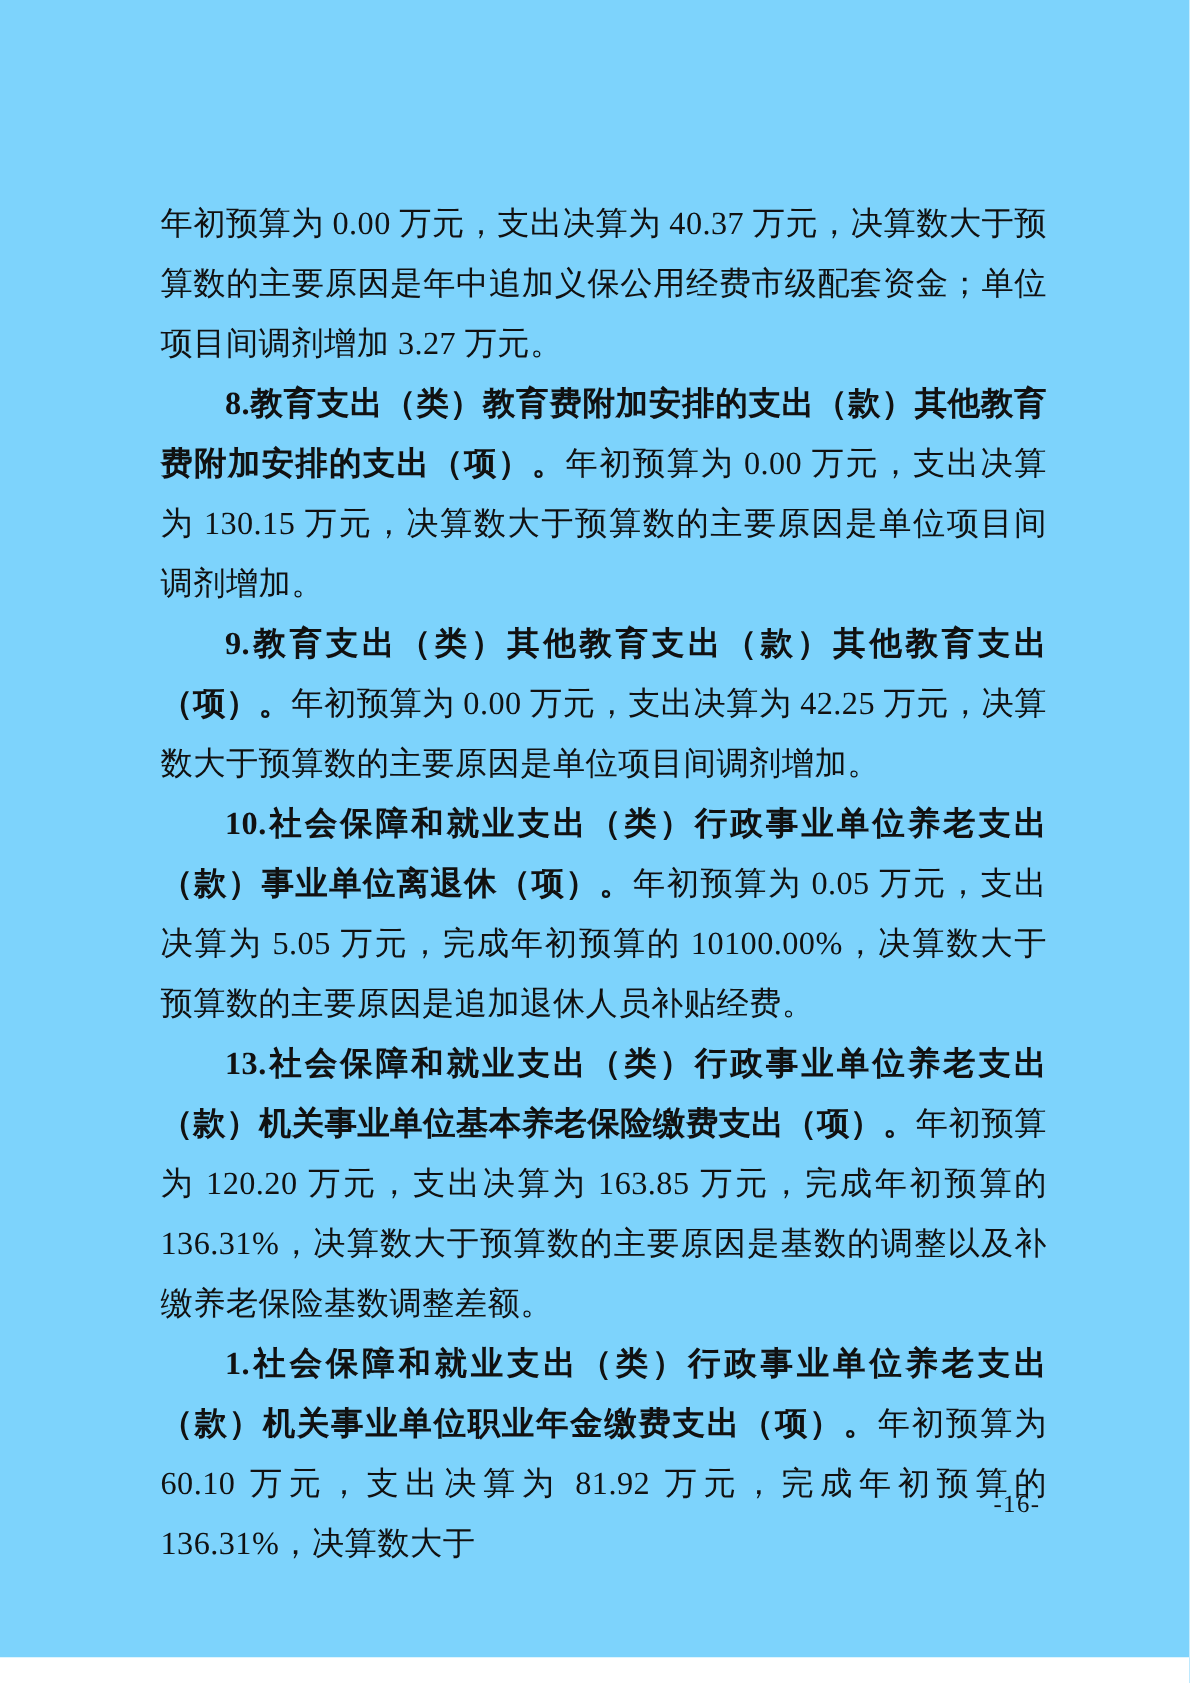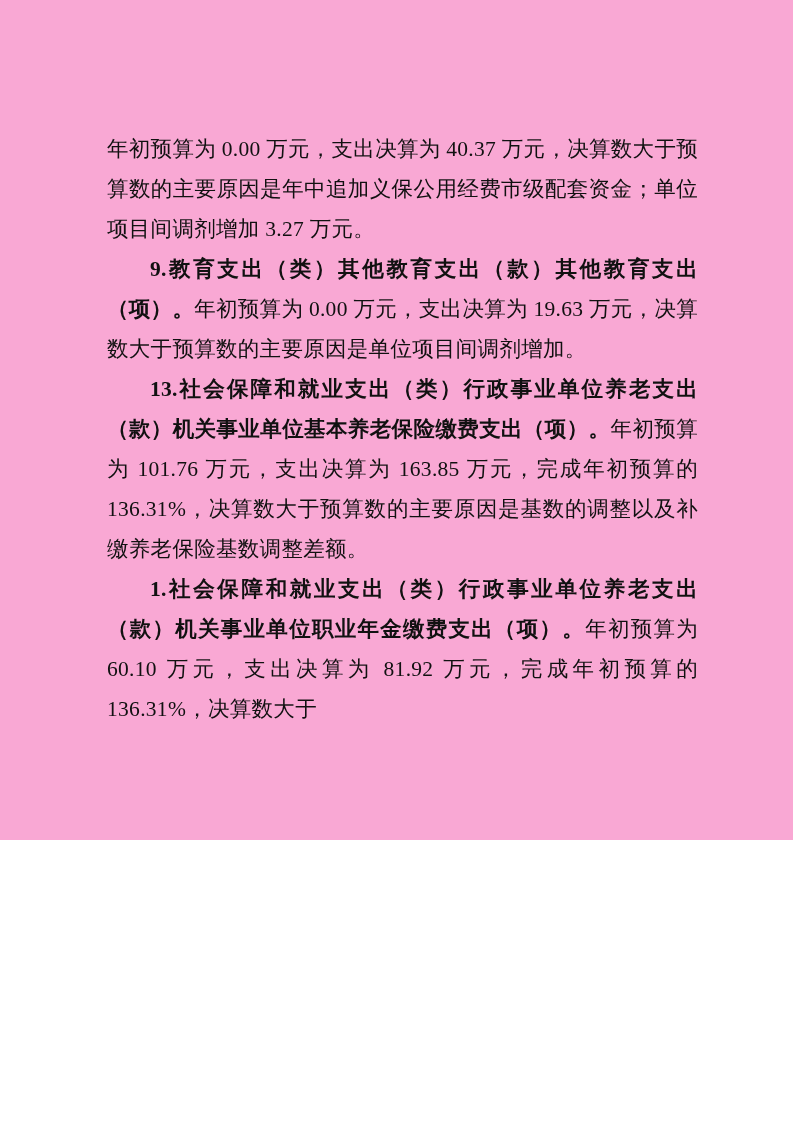--- a/index.html
+++ b/index.html
@@ -3,22 +3,22 @@
 <meta charset="utf-8">
 <style>
   html, body {
     margin: 0;
     padding: 0;
     background: #ffffff;
   }
   .page {
     position: relative;
     width: 793px;
-    height: 840px;
-    background: #f9a8d4;
+    height: 1105px;
+    background: #7dd3fc;
     overflow: hidden;
     font-family: "Liberation Serif", "DejaVu Serif", serif;
     color: #111111;
   }
   .doc-body {
     position: absolute;
     left: 107px;
     top: 129px;
     width: 591px;
     font-size: 21.5px;
@@ -50,24 +50,26 @@
   }
 </style>
 </head>
 <body>
 
 <div class="page">
   <div class="doc-body">
 
     <p class="para"><span class="lead"></span><span>年初预算为 0.00 万元，支出决算为 40.37 万元，决算数大于预算数的主要原因是年中追加义保公用经费市级配套资金；单位项目间调剂增加 3.27 万元。</span></p>
 
+    <p class="para indented"><span class="lead">8.教育支出（类）教育费附加安排的支出（款）其他教育费附加安排的支出（项）。</span><span>年初预算为 0.00 万元，支出决算为 130.15 万元，决算数大于预算数的主要原因是单位项目间调剂增加。</span></p>
 
-    <p class="para indented"><span class="lead">9.教育支出（类）其他教育支出（款）其他教育支出（项）。</span><span>年初预算为 0.00 万元，支出决算为 19.63 万元，决算数大于预算数的主要原因是单位项目间调剂增加。</span></p>
+    <p class="para indented"><span class="lead">9.教育支出（类）其他教育支出（款）其他教育支出（项）。</span><span>年初预算为 0.00 万元，支出决算为 42.25 万元，决算数大于预算数的主要原因是单位项目间调剂增加。</span></p>
 
+    <p class="para indented"><span class="lead">10.社会保障和就业支出（类）行政事业单位养老支出（款）事业单位离退休（项）。</span><span>年初预算为 0.05 万元，支出决算为 5.05 万元，完成年初预算的 10100.00%，决算数大于预算数的主要原因是追加退休人员补贴经费。</span></p>
 
-    <p class="para indented"><span class="lead">13.社会保障和就业支出（类）行政事业单位养老支出（款）机关事业单位基本养老保险缴费支出（项）。</span><span>年初预算为 101.76 万元，支出决算为 163.85 万元，完成年初预算的 136.31%，决算数大于预算数的主要原因是基数的调整以及补缴养老保险基数调整差额。</span></p>
+    <p class="para indented"><span class="lead">13.社会保障和就业支出（类）行政事业单位养老支出（款）机关事业单位基本养老保险缴费支出（项）。</span><span>年初预算为 120.20 万元，支出决算为 163.85 万元，完成年初预算的 136.31%，决算数大于预算数的主要原因是基数的调整以及补缴养老保险基数调整差额。</span></p>
 
     <p class="para indented"><span class="lead">1.社会保障和就业支出（类）行政事业单位养老支出（款）机关事业单位职业年金缴费支出（项）。</span><span>年初预算为 60.10 万元，支出决算为 81.92 万元，完成年初预算的 136.31%，决算数大于</span></p>
 
   </div>
 
   <div class="page-number">-16-</div>
 </div>
 
 </body></html>

